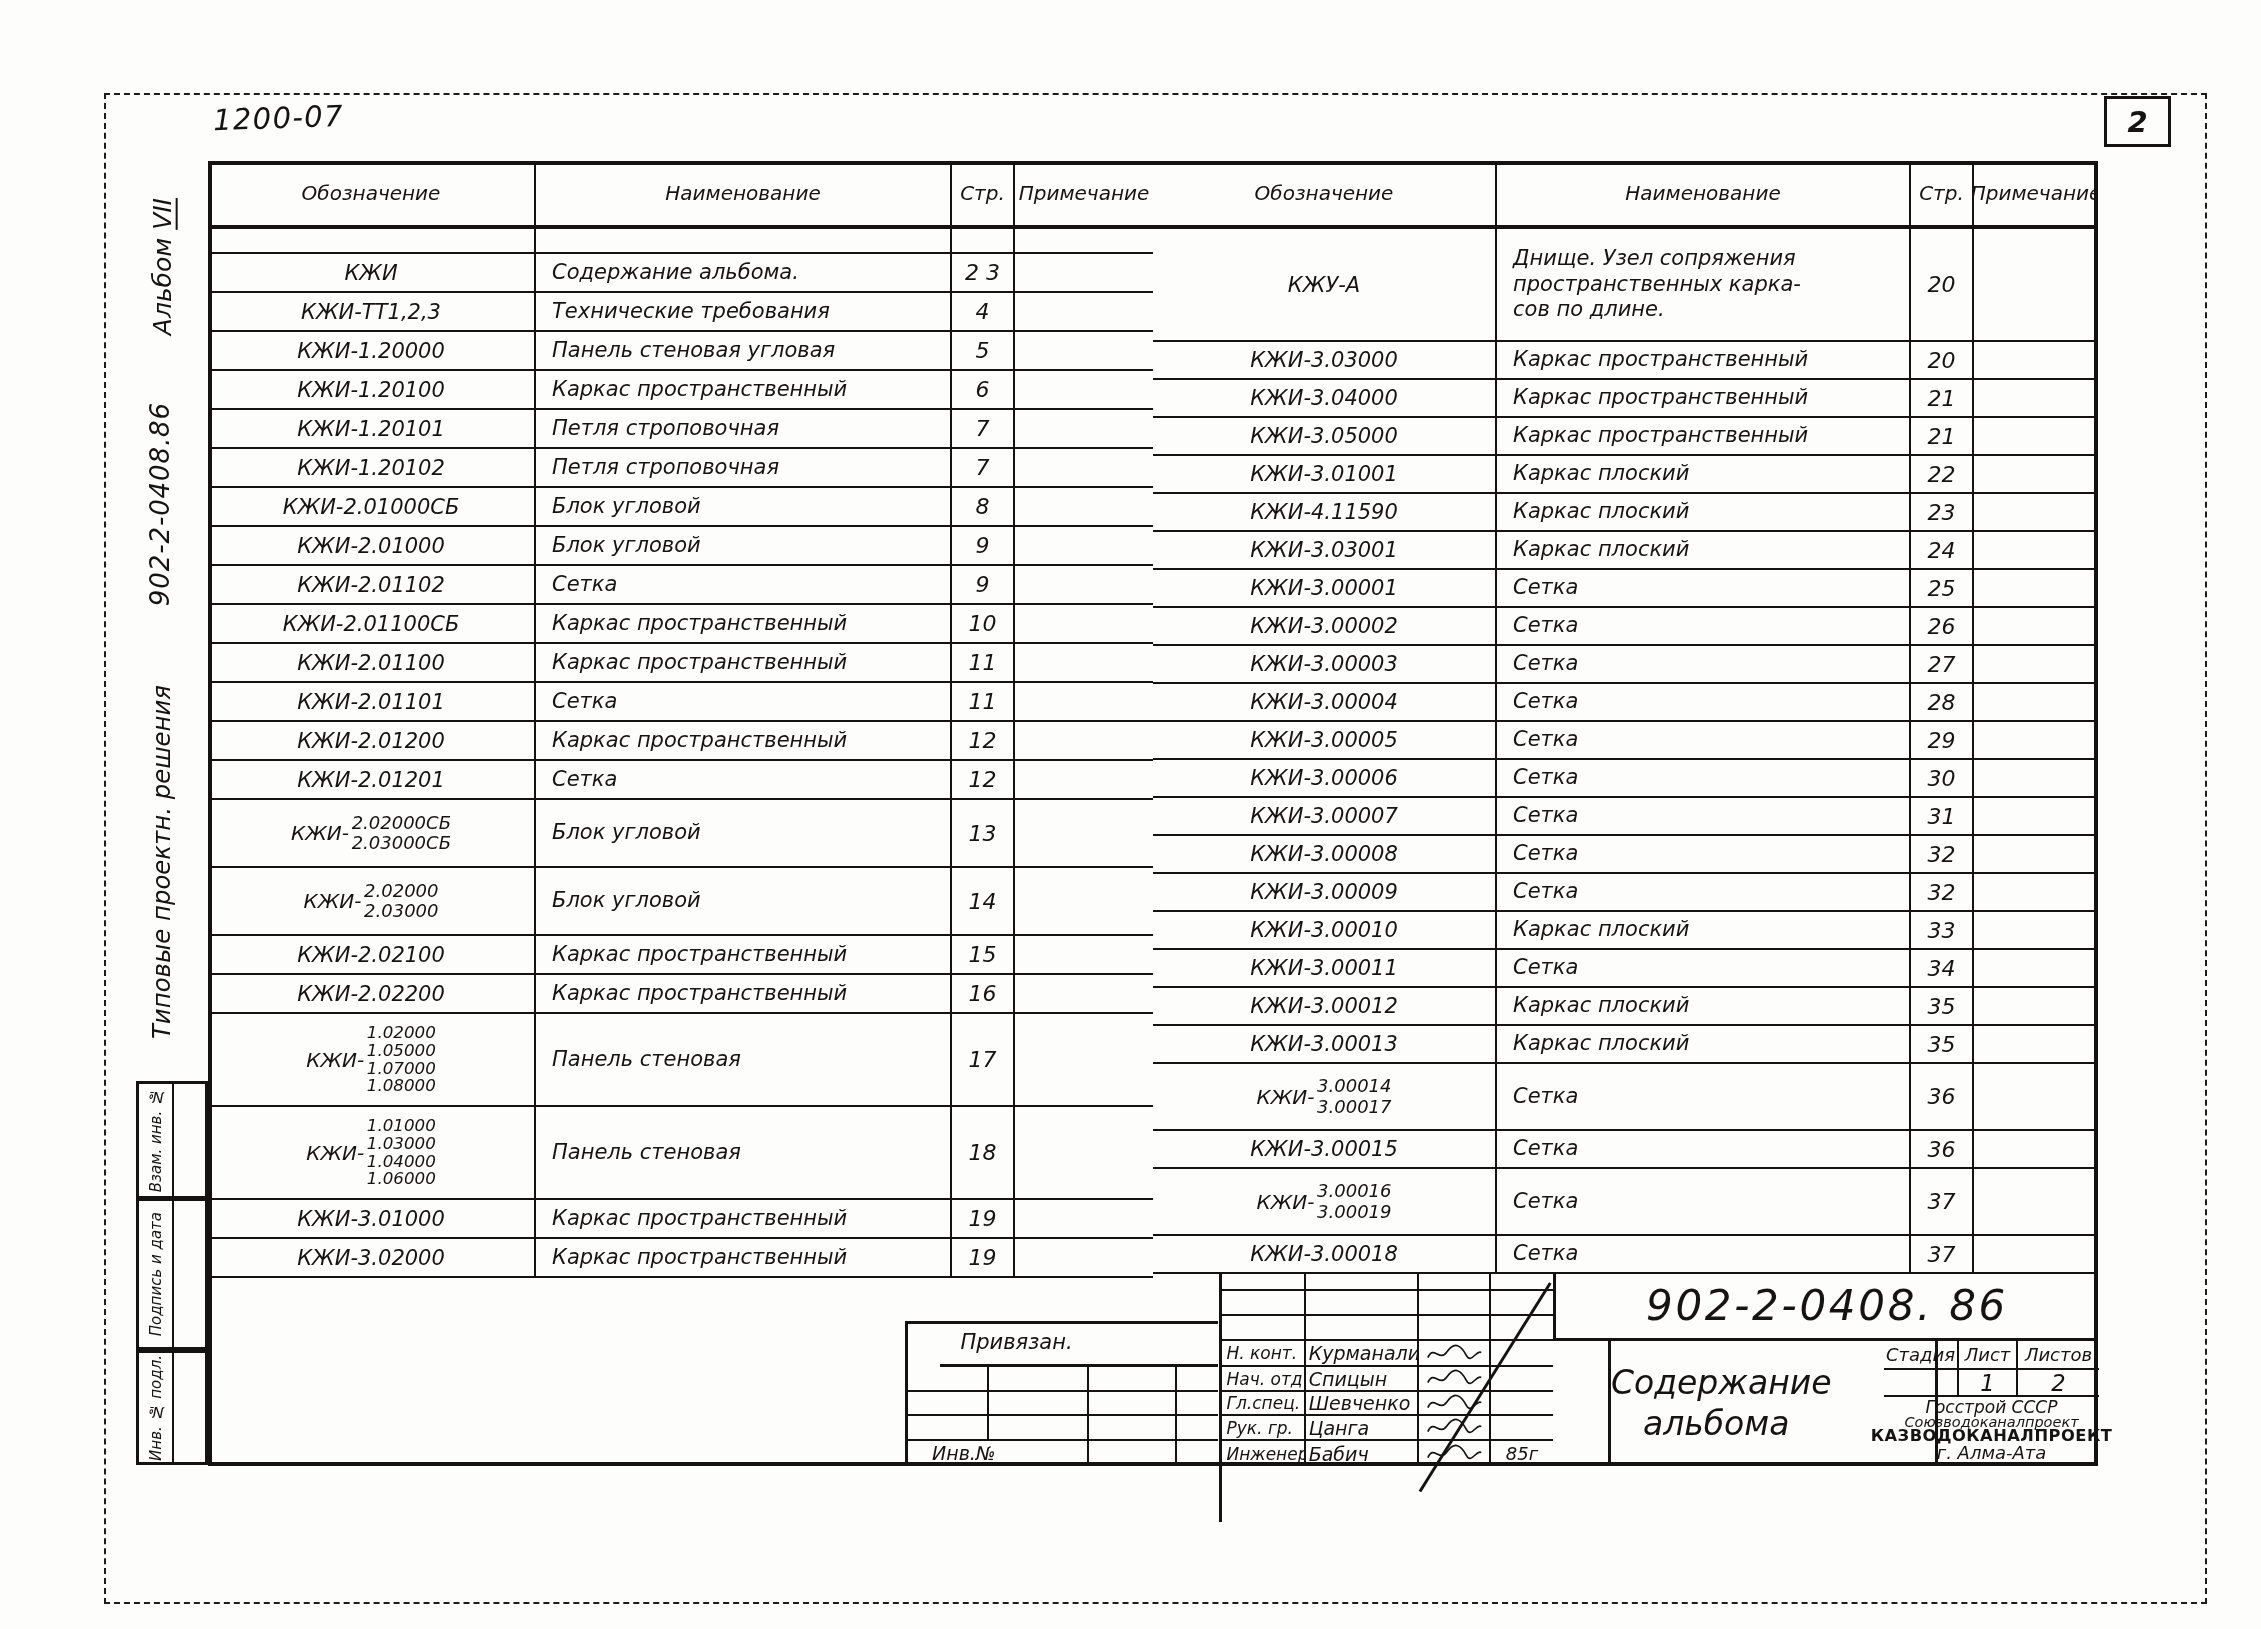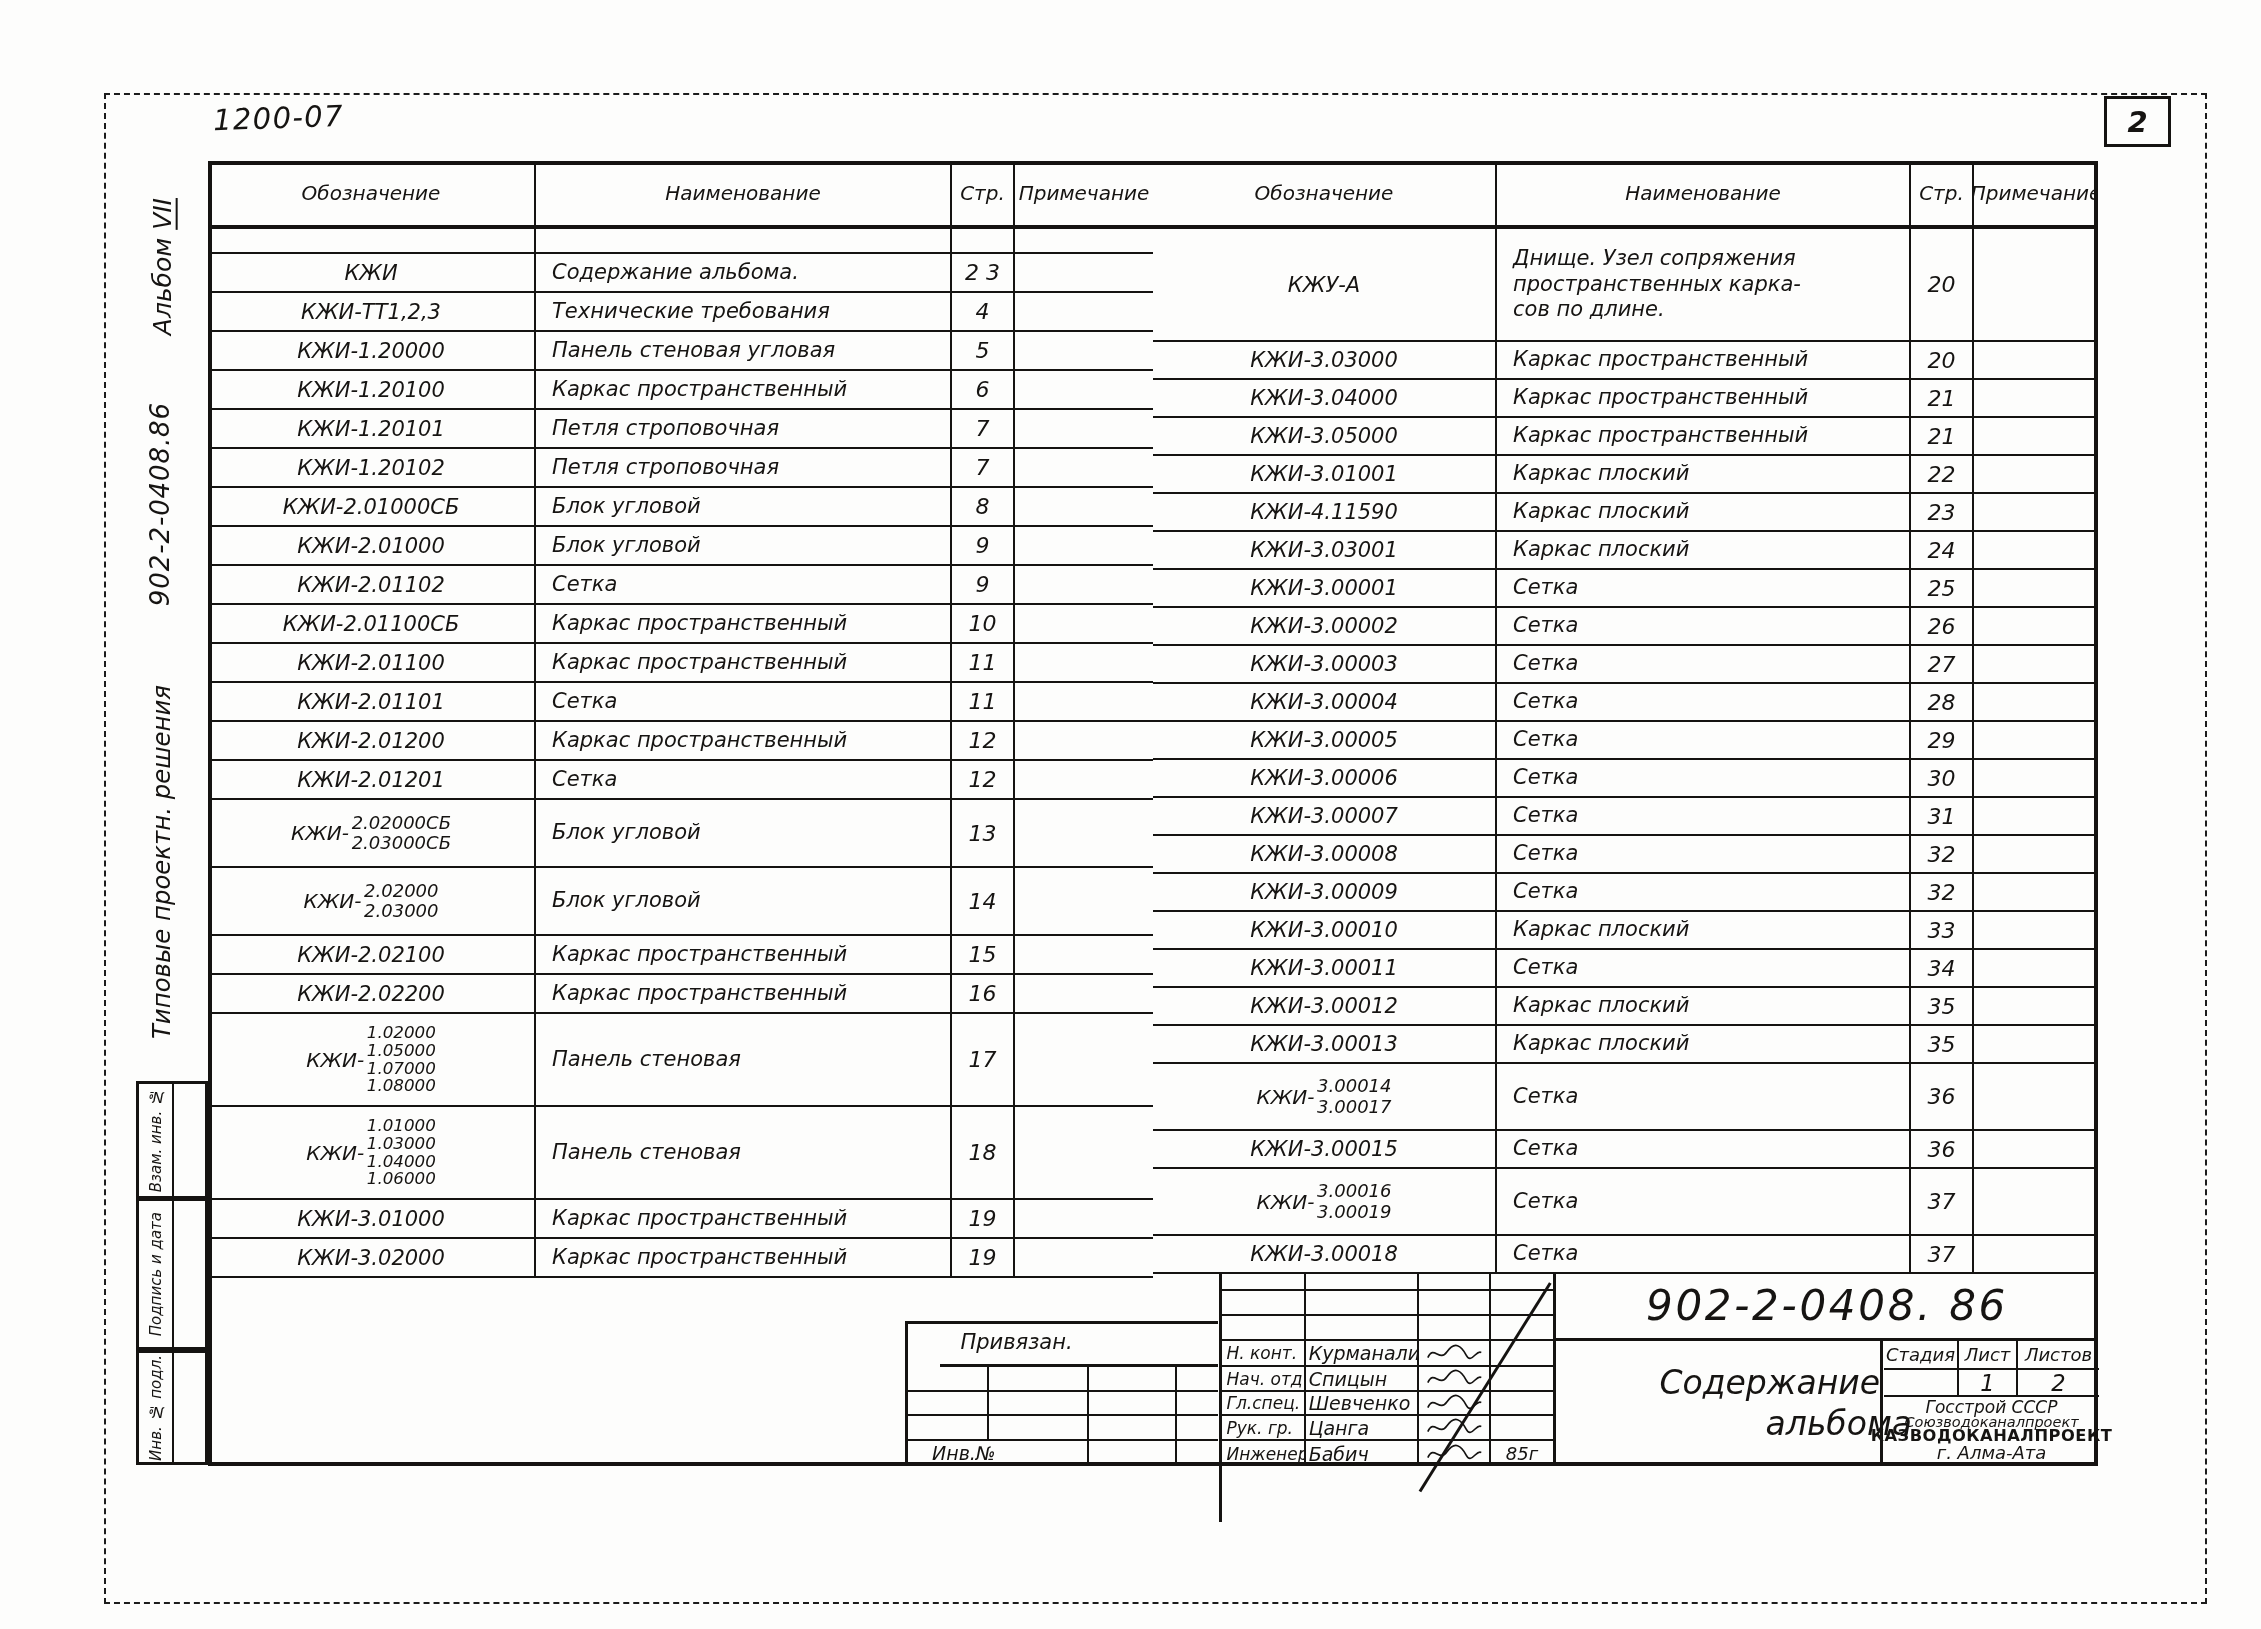--- a/index.html
+++ b/index.html
@@ -38,22 +38,22 @@
   .nc{justify-content:flex-start;align-items:flex-start;flex-direction:column;padding-left:16px;
       font-size:21px;line-height:1.22;justify-content:center;}
   .pc{font-size:22px;}
   .pref{font-size:20px;}
   .stack{display:flex;flex-direction:column;line-height:1.12;font-size:18px;text-align:left;margin-left:2.7px;}
   .stack.s4{font-size:16.7px;line-height:1.05;}
   
   .box902{left:1553px;top:1273px;width:545px;height:68px;border-left:3.6px solid #151311;
           border-bottom:3.6px solid #151311;display:flex;align-items:center;justify-content:center;
           font-size:42px;font-style:italic;letter-spacing:2.7px;}
-  .contents{left:1553px;top:1341px;width:330px;height:124px;border-left:3.6px solid #151311;
-            border-right:3.2px solid #151311;display:flex;flex-direction:column;align-items:flex-end;justify-content:center;
+  .contents{left:1608px;top:1341px;width:330px;height:124px;border-left:3.6px solid #151311;
+            border-right:3.2px solid #151311;display:flex;flex-direction:column;align-items:flex-start;justify-content:center;
             font-size:33px;font-style:italic;line-height:1.25;}
   .contents .l2{transform:translateX(32px);}
   .stage-grid{left:1884px;top:1341px;width:215px;height:124px;display:grid;
               grid-template-columns:75px 59px 81px;grid-template-rows:29px 27px 68px;}
   .stage-grid .c{font-size:18px;}
   .stage-grid .val{font-size:22.6px;}
   .org{grid-column:1/4;display:flex;flex-direction:column;align-items:center;justify-content:center;
        font-style:italic;line-height:1.05;}
   .org .o1{font-size:17px;}
   .org .o2{font-size:14.5px;margin-top:-1.8px;}

